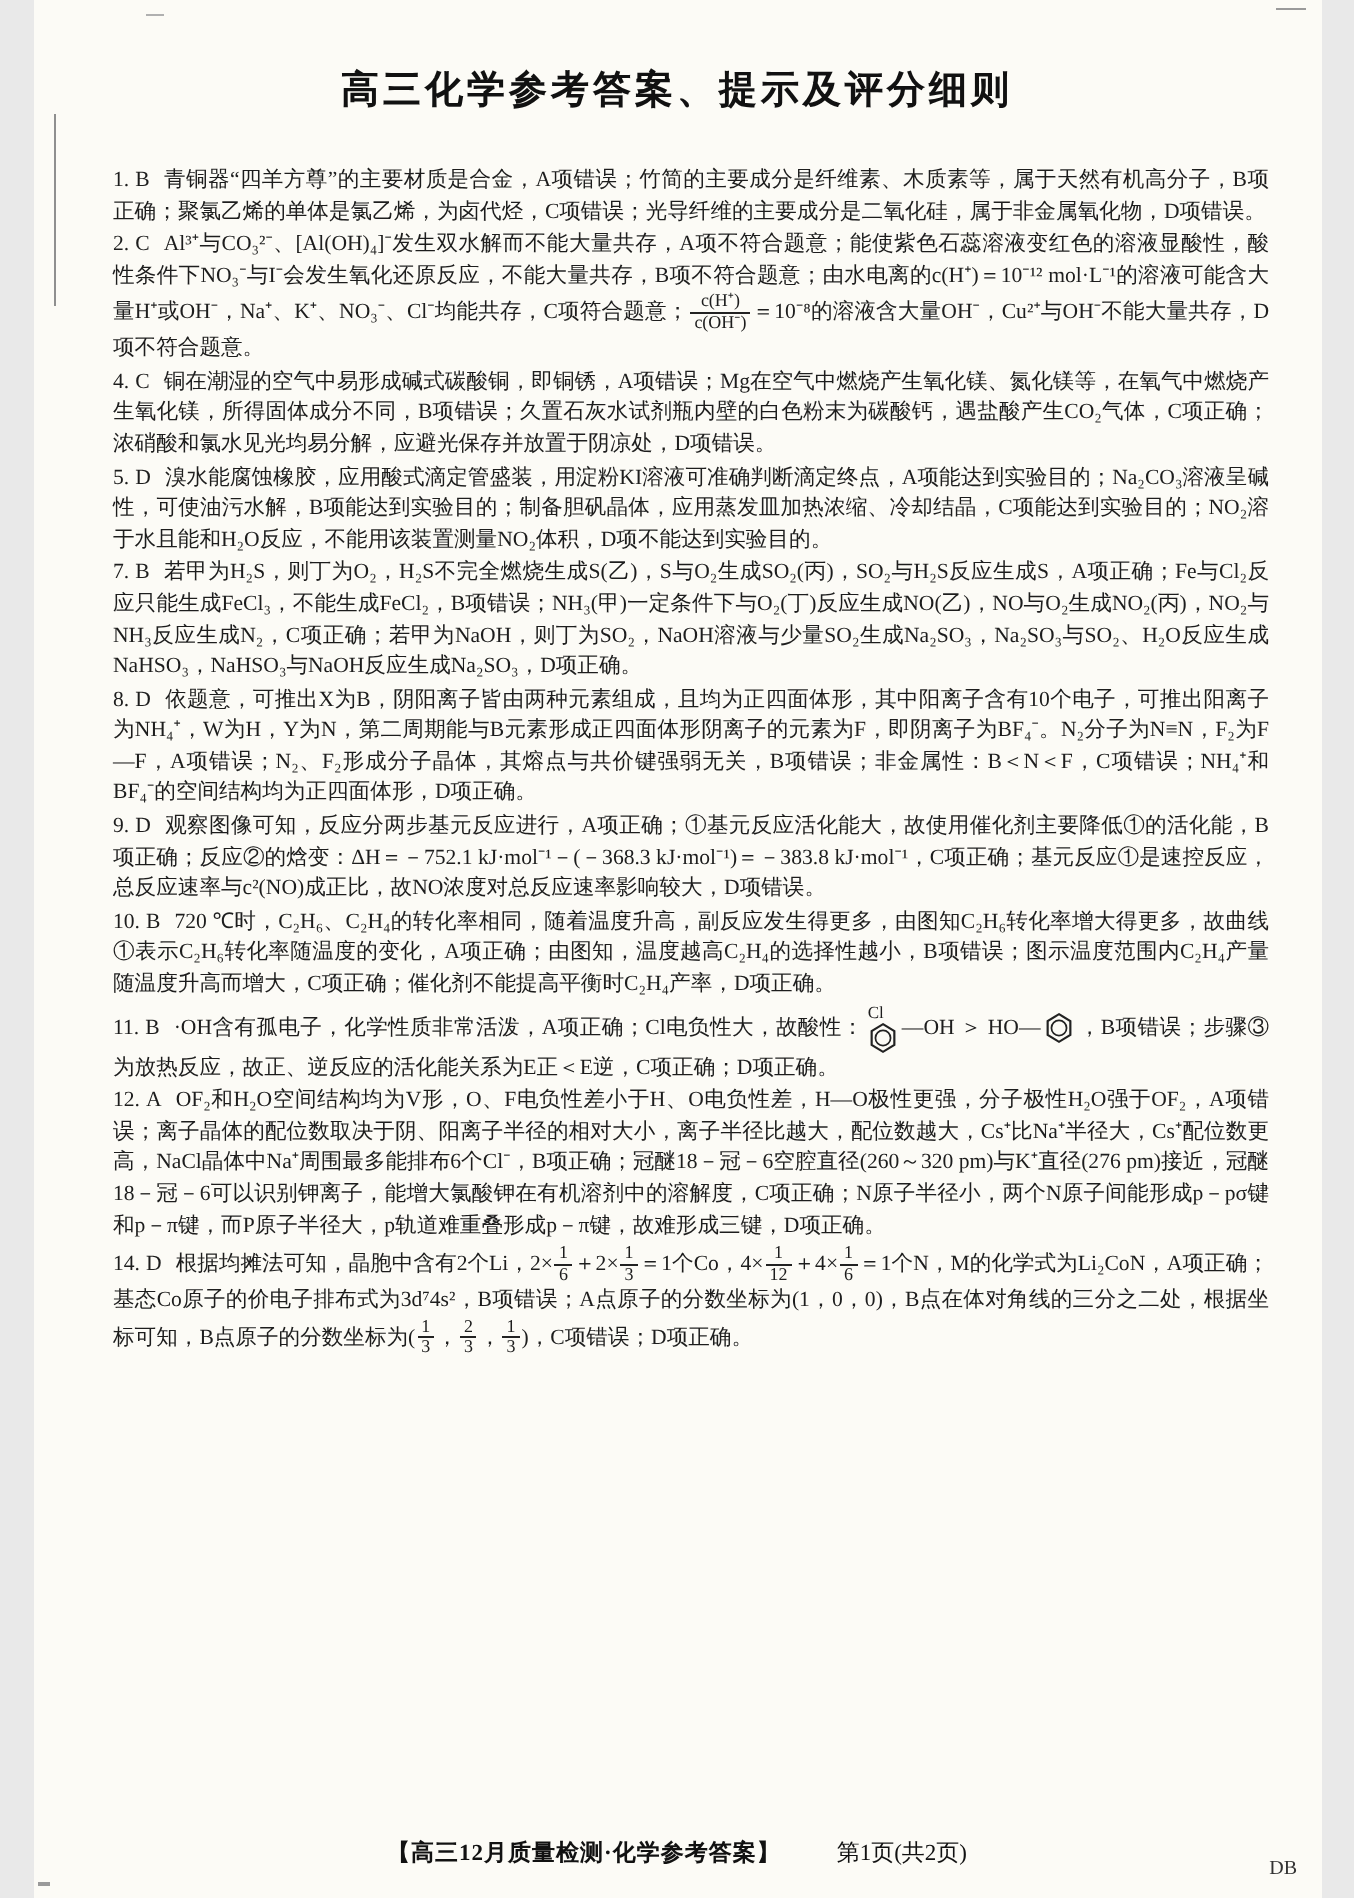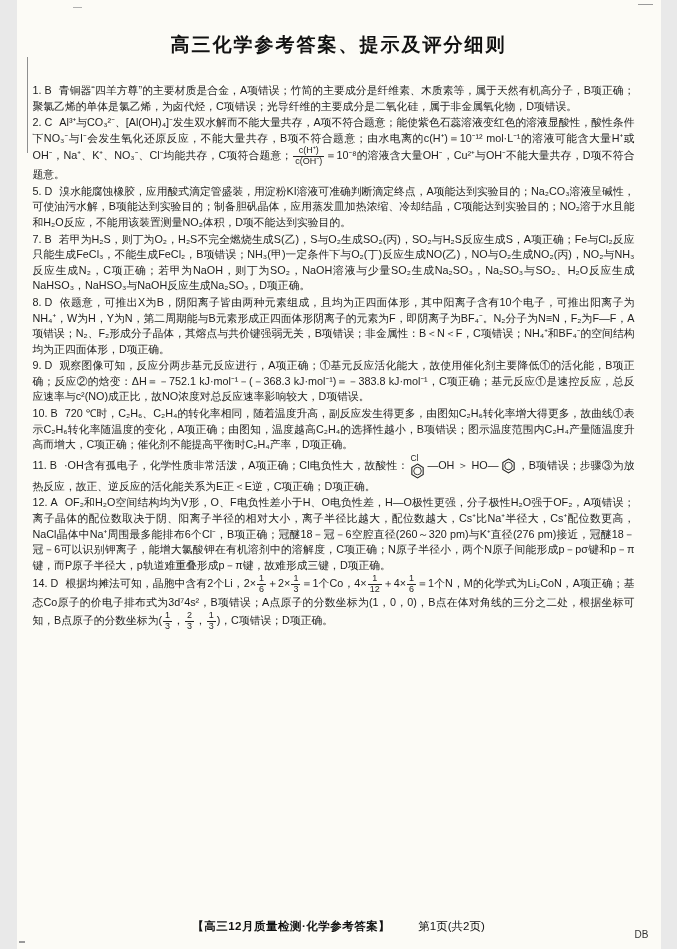--- a/index.html
+++ b/index.html
@@ -1,26 +1,26 @@
 <!DOCTYPE html>
 <html><head>
 <meta charset="utf-8">
 <style>
   html,body{margin:0;padding:0;background:#e9e9e9;}
   .page{
     position:relative;width:644px;height:949px;margin:0 auto;
     background:#fcfbf6;color:#1d1d1d;overflow:hidden;box-sizing:border-box;
-    font-family:Liberation Sans, sans-serif;
+    font-family:Liberation Serif, serif;
   }
   .title{
     margin:0;padding-top:32px;text-align:center;
     font-size:19px;font-weight:700;letter-spacing:2px;color:#111;
   }
   .content{
-    margin:25px 26px 0 16px;
+    margin:25px 26px 0 40px;
     font-size:10.8px;line-height:15.6px;text-align:justify;
   }
   .item{margin:0 0 1px 0;}
   .num{white-space:nowrap;}
   .ans{margin:0 7px 0 3px;}
   .frac{
     display:inline-block;vertical-align:-0.55em;text-align:center;
     font-size:9px;line-height:1.1;margin:0 1px;
   }
   .frac .fn{display:block;border-bottom:1px solid #222;padding:0 2px;}
@@ -48,20 +48,21 @@
   <div class="art-left"></div>
   <div class="art-tl"></div>
   <div class="art-tr"></div>
   <div class="art-bl"></div>
 
   <h1 class="title">高三化学参考答案、提示及评分细则</h1>
 
   <div class="content">
       <div class="item"><span class="num">1.</span><span class="ans">B</span>青铜器“四羊方尊”的主要材质是合金，A项错误；竹简的主要成分是纤维素、木质素等，属于天然有机高分子，B项正确；聚氯乙烯的单体是氯乙烯，为卤代烃，C项错误；光导纤维的主要成分是二氧化硅，属于非金属氧化物，D项错误。</div>
       <div class="item"><span class="num">2.</span><span class="ans">C</span>Al³⁺与CO₃²⁻、[Al(OH)₄]⁻发生双水解而不能大量共存，A项不符合题意；能使紫色石蕊溶液变红色的溶液显酸性，酸性条件下NO₃⁻与I⁻会发生氧化还原反应，不能大量共存，B项不符合题意；由水电离的c(H⁺)＝10⁻¹² mol·L⁻¹的溶液可能含大量H⁺或OH⁻，Na⁺、K⁺、NO₃⁻、Cl⁻均能共存，C项符合题意；<span class="frac"><span class="fn">c(H⁺)</span><span class="fd">c(OH⁻)</span></span>＝10⁻⁸的溶液含大量OH⁻，Cu²⁺与OH⁻不能大量共存，D项不符合题意。</div>
+      <div class="item"><span class="num">4.</span><span class="ans">C</span>铜在潮湿的空气中易形成碱式碳酸铜，即铜锈，A项错误；Mg在空气中燃烧产生氧化镁、氮化镁等，在氧气中燃烧产生氧化镁，所得固体成分不同，B项错误；久置石灰水试剂瓶内壁的白色粉末为碳酸钙，遇盐酸产生CO₂气体，C项正确；浓硝酸和氯水见光均易分解，应避光保存并放置于阴凉处，D项错误。</div>
       <div class="item"><span class="num">5.</span><span class="ans">D</span>溴水能腐蚀橡胶，应用酸式滴定管盛装，用淀粉KI溶液可准确判断滴定终点，A项能达到实验目的；Na₂CO₃溶液呈碱性，可使油污水解，B项能达到实验目的；制备胆矾晶体，应用蒸发皿加热浓缩、冷却结晶，C项能达到实验目的；NO₂溶于水且能和H₂O反应，不能用该装置测量NO₂体积，D项不能达到实验目的。</div>
       <div class="item"><span class="num">7.</span><span class="ans">B</span>若甲为H₂S，则丁为O₂，H₂S不完全燃烧生成S(乙)，S与O₂生成SO₂(丙)，SO₂与H₂S反应生成S，A项正确；Fe与Cl₂反应只能生成FeCl₃，不能生成FeCl₂，B项错误；NH₃(甲)一定条件下与O₂(丁)反应生成NO(乙)，NO与O₂生成NO₂(丙)，NO₂与NH₃反应生成N₂，C项正确；若甲为NaOH，则丁为SO₂，NaOH溶液与少量SO₂生成Na₂SO₃，Na₂SO₃与SO₂、H₂O反应生成NaHSO₃，NaHSO₃与NaOH反应生成Na₂SO₃，D项正确。</div>
       <div class="item"><span class="num">8.</span><span class="ans">D</span>依题意，可推出X为B，阴阳离子皆由两种元素组成，且均为正四面体形，其中阳离子含有10个电子，可推出阳离子为NH₄⁺，W为H，Y为N，第二周期能与B元素形成正四面体形阴离子的元素为F，即阴离子为BF₄⁻。N₂分子为N≡N，F₂为F—F，A项错误；N₂、F₂形成分子晶体，其熔点与共价键强弱无关，B项错误；非金属性：B＜N＜F，C项错误；NH₄⁺和BF₄⁻的空间结构均为正四面体形，D项正确。</div>
       <div class="item"><span class="num">9.</span><span class="ans">D</span>观察图像可知，反应分两步基元反应进行，A项正确；①基元反应活化能大，故使用催化剂主要降低①的活化能，B项正确；反应②的焓变：ΔH＝－752.1 kJ·mol⁻¹－(－368.3 kJ·mol⁻¹)＝－383.8 kJ·mol⁻¹，C项正确；基元反应①是速控反应，总反应速率与c²(NO)成正比，故NO浓度对总反应速率影响较大，D项错误。</div>
       <div class="item"><span class="num">10.</span><span class="ans">B</span>720 ℃时，C₂H₆、C₂H₄的转化率相同，随着温度升高，副反应发生得更多，由图知C₂H₆转化率增大得更多，故曲线①表示C₂H₆转化率随温度的变化，A项正确；由图知，温度越高C₂H₄的选择性越小，B项错误；图示温度范围内C₂H₄产量随温度升高而增大，C项正确；催化剂不能提高平衡时C₂H₄产率，D项正确。</div>
       <div class="item"><span class="num">11.</span><span class="ans">B</span>·OH含有孤电子，化学性质非常活泼，A项正确；Cl电负性大，故酸性：<span class="ringwrap"><span class="ringlabel">Cl</span><svg class="ringsvg" width="15" height="16" viewBox="0 0 20 22">
             <polygon points="10,1.5 17.8,6.2 17.8,15.8 10,20.5 2.2,15.8 2.2,6.2" fill="none" stroke="#222" stroke-width="1.5"></polygon>
             <circle cx="10" cy="11" r="5.2" fill="none" stroke="#222" stroke-width="1.2"></circle>
           </svg></span>—OH ＞ HO—<span class="ringwrap"><svg class="ringsvg" width="15" height="16" viewBox="0 0 20 22">
             <polygon points="10,1.5 17.8,6.2 17.8,15.8 10,20.5 2.2,15.8 2.2,6.2" fill="none" stroke="#222" stroke-width="1.5"></polygon>

